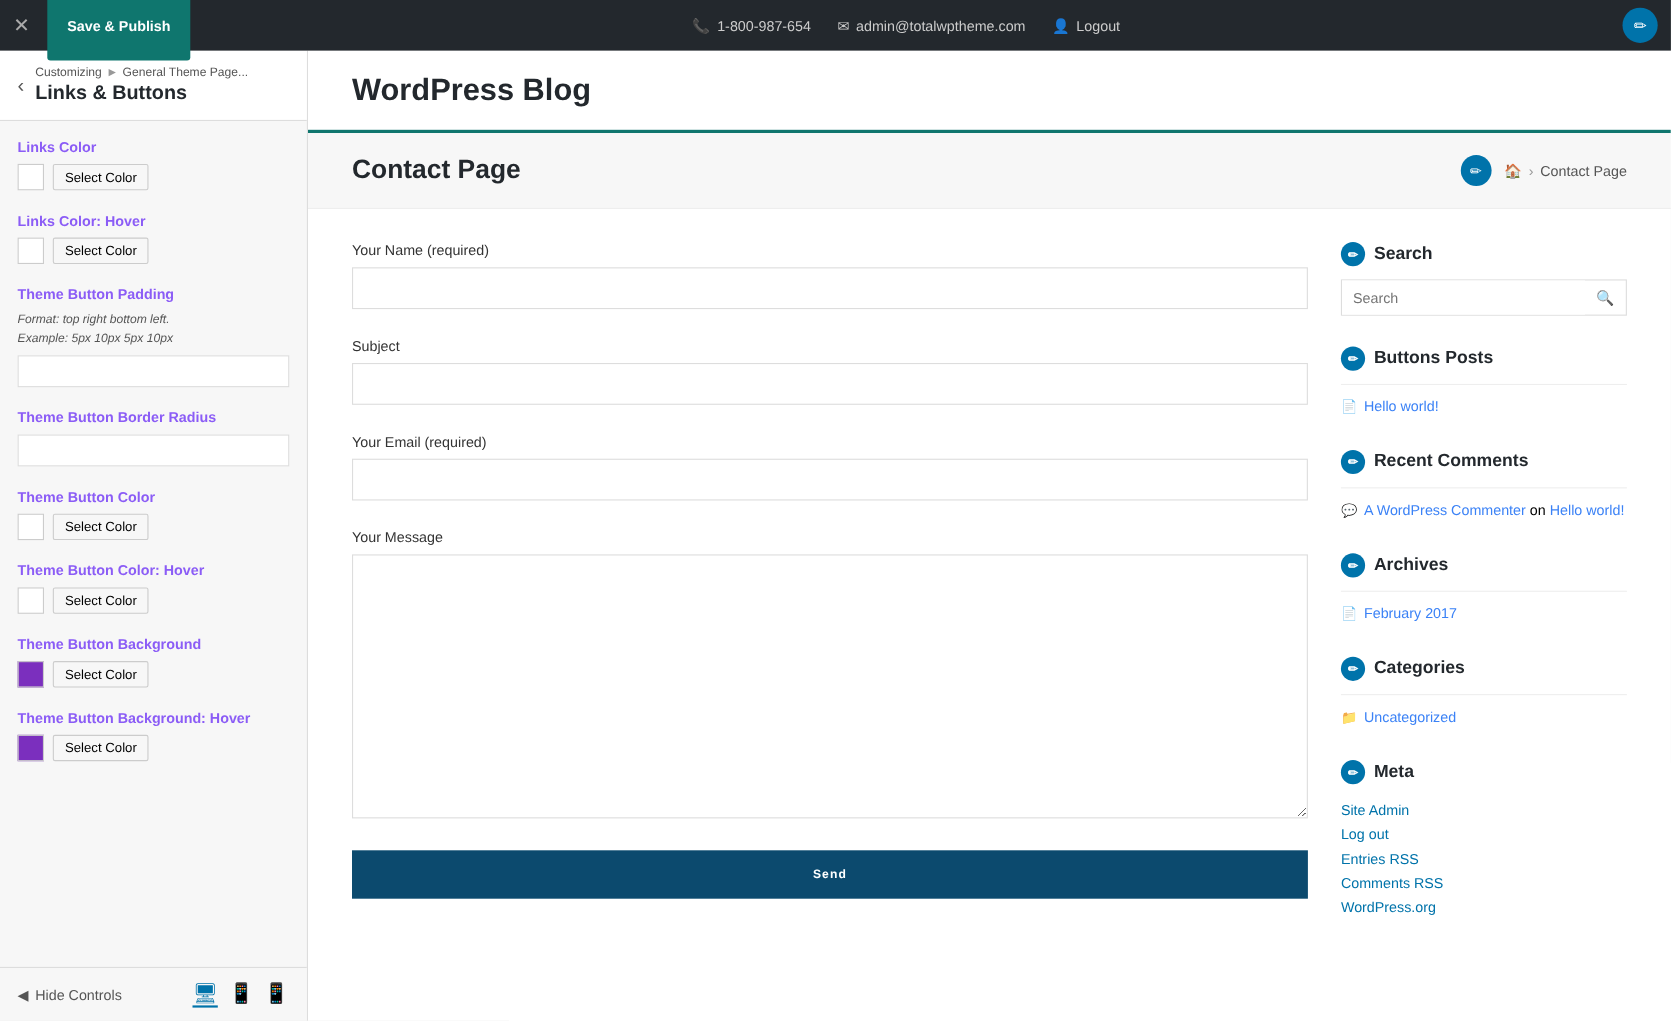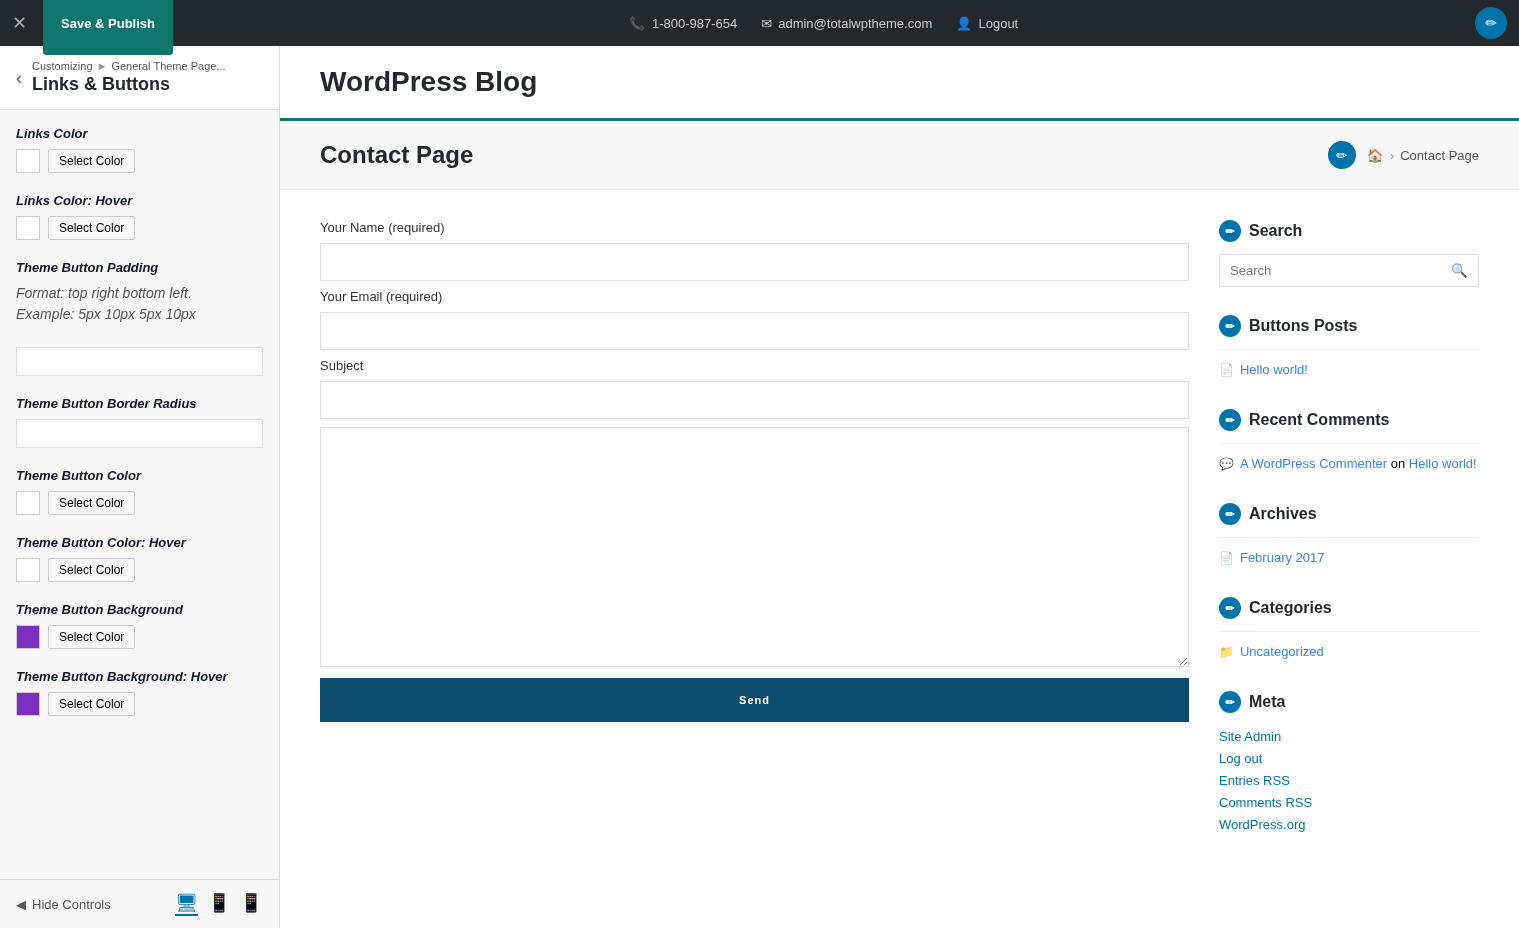--- a/index.html
+++ b/index.html
@@ -98,30 +98,29 @@
       font-weight: 600;
       margin-top: 2px;
     }
 
     .sidebar-content { padding: 16px; flex: 1; }
 
     .field-group { margin-bottom: 20px; }
     .field-label {
       font-size: 13px;
       font-weight: 600;
-      color: #0f172a;
+      color: #8b5cf6;
       margin-bottom: 8px;
       display: block;
-      font-style: italic;
     }
     .field-hint {
-      font-size: 14px;
+      font-size: 11px;
       font-style: italic;
       color: #555;
-      margin-bottom: 22px;
+      margin-bottom: 7px;
       line-height: 1.5;
     }
     .color-row {
       display: flex;
       align-items: center;
       gap: 8px;
     }
     .color-swatch {
       width: 24px; height: 24px;
       border: 1px solid #ccc;
@@ -206,21 +205,21 @@
     .content-area {
       display: flex;
       padding: 30px 40px;
       gap: 30px;
     }
 
     
     .contact-form-area {
       flex: 1;
     }
-    .form-field { margin-bottom: 8px; }
+    .form-field { margin-bottom: 26px; }
     .form-field label {
       display: block;
       font-size: 13px;
       color: #333;
       margin-bottom: 8px;
     }
     .form-field input[type="text"],
     .form-field textarea {
       width: 100%;
       padding: 10px 12px;
@@ -446,28 +445,29 @@
     </div>
 
     <div class="content-area">
 
       <div class="contact-form-area">
         <div class="form-field">
           <label>Your Name (required)</label>
           <input type="text" style="">
         </div>
         <div class="form-field">
+          <label>Subject</label>
+          <input type="text" style="">
+        </div>
+        <div class="form-field">
           <label>Your Email (required)</label>
           <input type="text" style="">
         </div>
         <div class="form-field">
-          <label>Subject</label>
-          <input type="text" style="">
-        </div>
-        <div class="form-field">
+          <label>Your Message</label>
           <textarea style=""></textarea>
         </div>
         <button class="send-btn">Send</button>
       </div>
 
       <div class="sidebar-right">
 
         <div class="widget">
           <div class="widget-title">
             <div class="widget-icon">✏</div>

